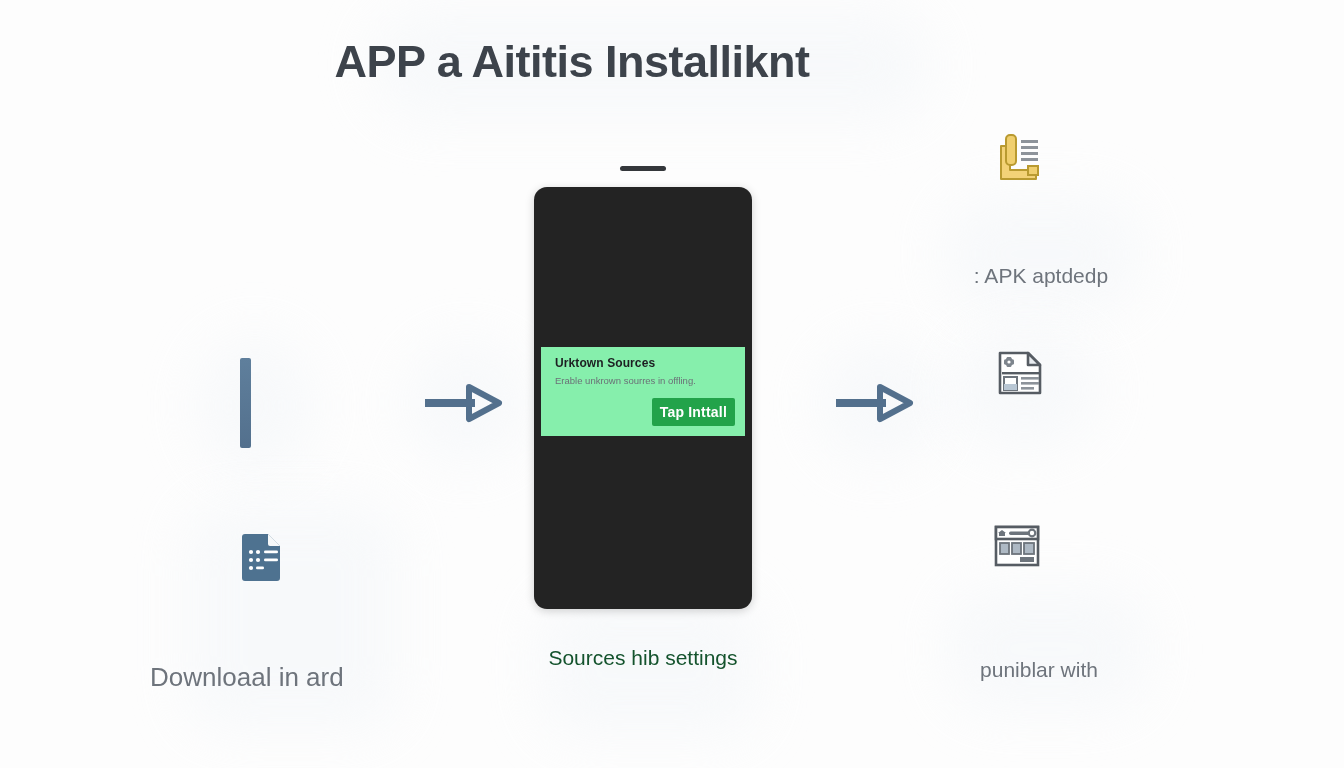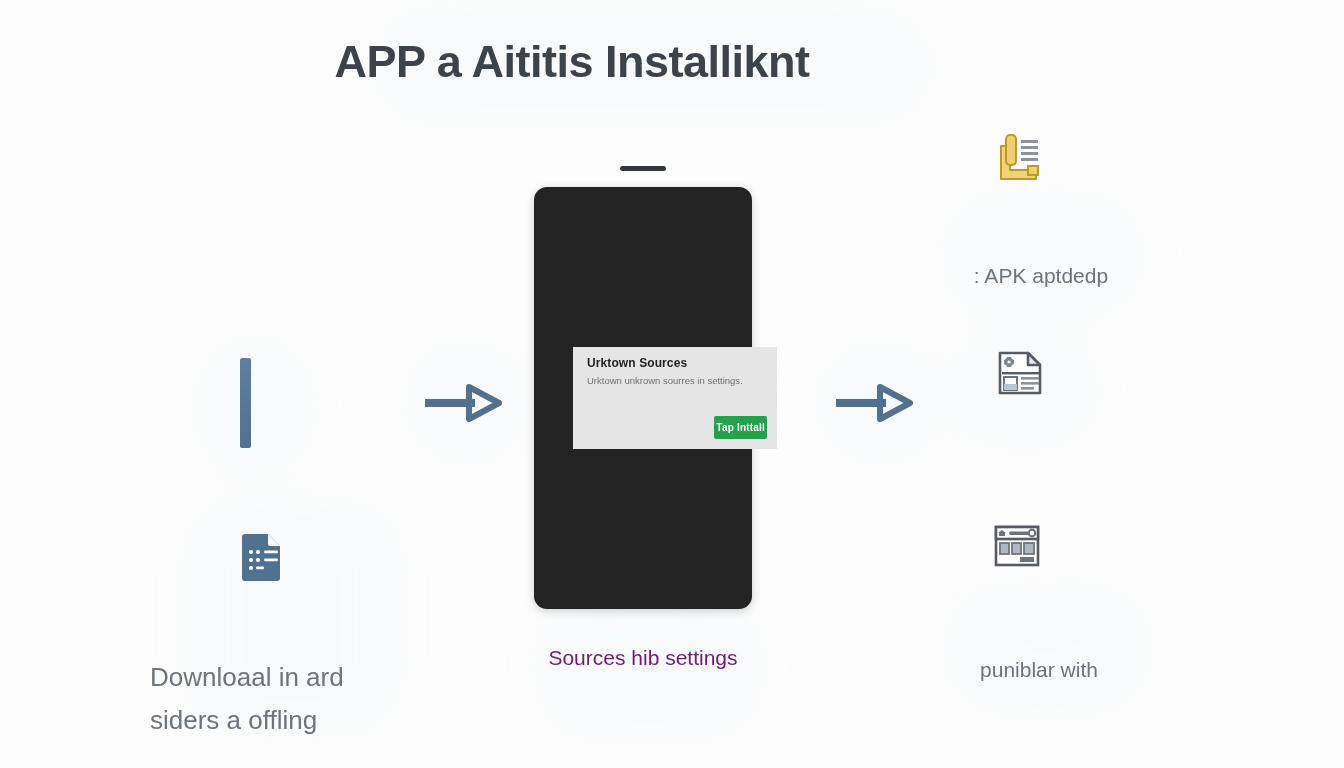--- a/index.html
+++ b/index.html
@@ -113,24 +113,23 @@
     height: 422px;
     background: #232323;
     border-radius: 13px;
     box-shadow: 0 2px 10px rgba(0,0,0,.18);
   }
   .dialog {
     position: absolute;
     left: 7px;
     top: 160px;
     width: 204px;
-    height: 102px;
-    background: #e5e5e5;
+    height: 89px;
+    background: #86efac;
     overflow: hidden;
-    margin-left: 32px;
   }
   .dialog-title {
     position: absolute;
     left: 14px;
     top: 9px;
     font-size: 12px;
     font-weight: bold;
     color: #1d1f22;
     letter-spacing: .1px;
     white-space: nowrap;
@@ -142,37 +141,37 @@
     font-size: 9.5px;
     color: #6b7077;
     white-space: nowrap;
   }
   .dialog-button {
     position: absolute;
     right: 10px;
     bottom: 10px;
     background: #22a34a;
     color: #ffffff;
-    font-size: 10px;
+    font-size: 14px;
     font-weight: bold;
-    padding: 6px 2px;
+    padding: 6px 8px;
     border: none;
     border-radius: 2px;
     letter-spacing: .2px;
     white-space: nowrap;
     cursor: pointer;
   }
   .mid-caption {
     position: absolute;
     left: 523px;
     top: 646px;
     width: 240px;
     text-align: center;
     font-size: 21px;
-    color: #701a75;
+    color: #14532d;
     white-space: nowrap;
   }
 
   
   .icon-right {
     position: absolute;
     width: 54px;
     height: 54px;
   }
   .icon-apk      { left: 992px; top: 128px; }
@@ -222,36 +221,35 @@
           <circle cx="26" cy="32" r="2.1"></circle>
         <rect x="32" y="30.6" width="14" height="2.6" rx="1.3"></rect>
         <circle cx="19" cy="40" r="2.1"></circle>
         <rect x="24" y="38.6" width="8" height="2.6" rx="1.3"></rect>
       </g>
     </svg>
   </span>
 
   <div class="left-caption">
     <div>Downloaal in ard</div>
-    <div>siders a offling</div>
   </div>
 
   <span class="arrow arrow-1">
     <svg width="78" height="44" viewBox="0 0 78 44">
       <rect x="0" y="18" width="50" height="8" fill="#53708d"></rect>
       <path d="M44 6 L74 22 L44 38 Z" fill="none" stroke="#53708d" stroke-width="6" stroke-linejoin="round"></path>
     </svg>
   </span>
 
   <div class="speaker"></div>
 
   <div class="phone">
     <div class="dialog">
       <div class="dialog-title">Urktown Sources</div>
-      <div class="dialog-body">Urktown unkrown sourres in settings.</div>
+      <div class="dialog-body">Erable unkrown sourres in offling.</div>
       <button class="dialog-button">Tap Inttall</button>
     </div>
   </div>
 
   <div class="mid-caption">Sources hib settings</div>
 
   <span class="arrow arrow-2">
     <svg width="78" height="44" viewBox="0 0 78 44">
       <rect x="0" y="18" width="50" height="8" fill="#53708d"></rect>
       <path d="M44 6 L74 22 L44 38 Z" fill="none" stroke="#53708d" stroke-width="6" stroke-linejoin="round"></path>

